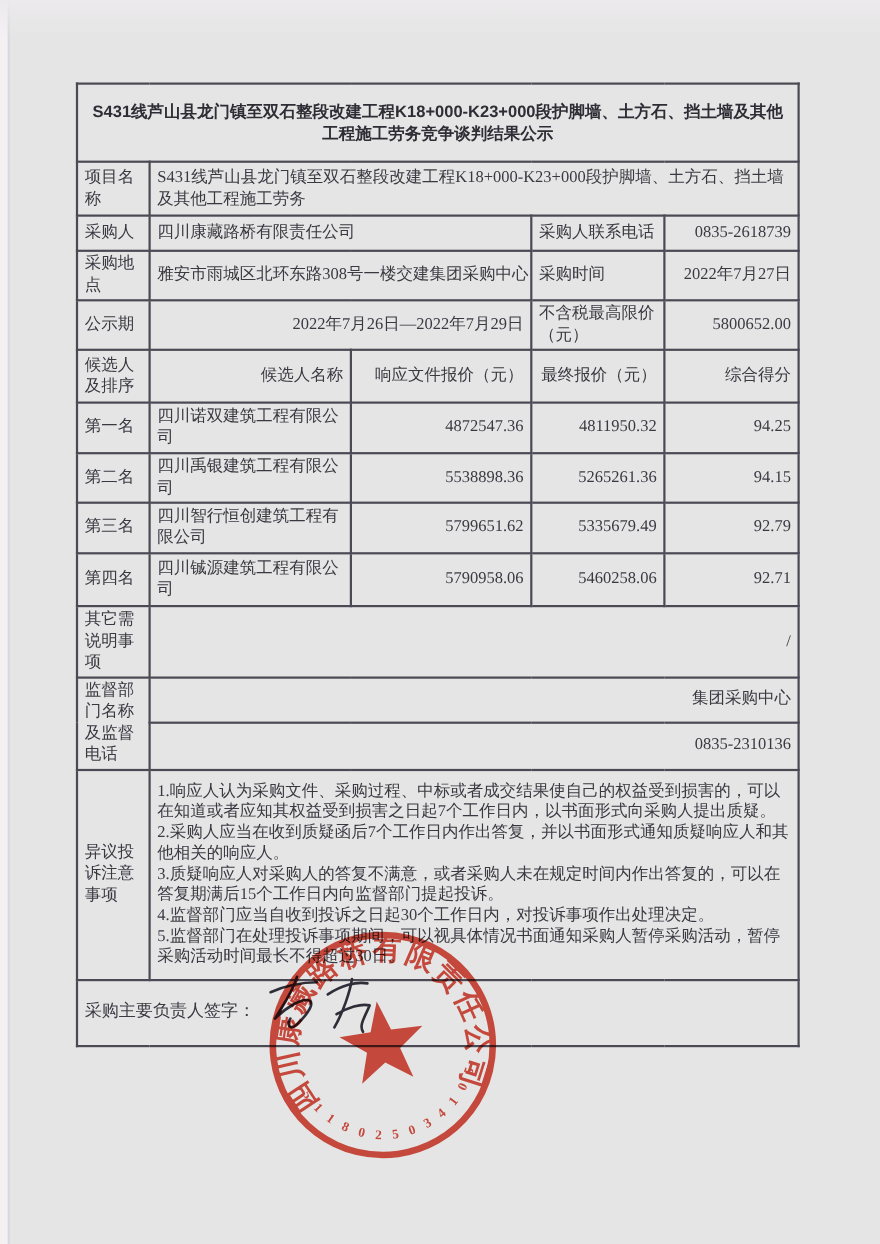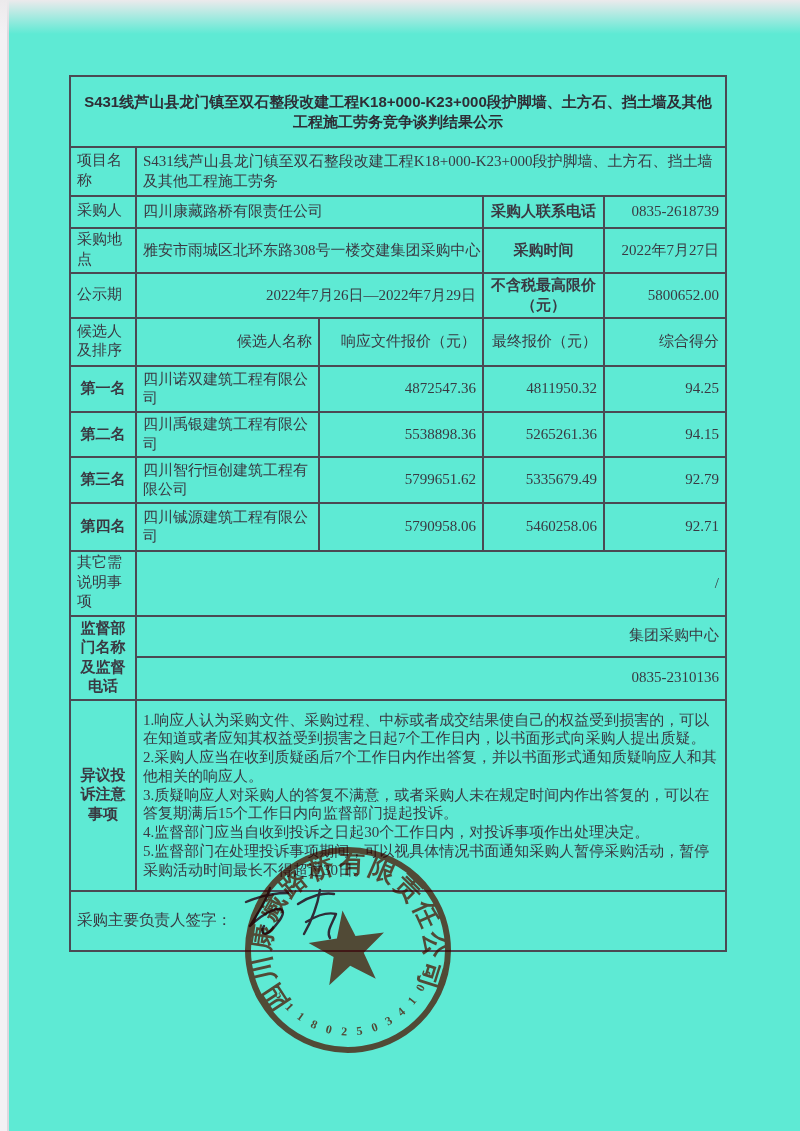--- a/index.html
+++ b/index.html
@@ -3,21 +3,21 @@
 <meta charset="utf-8">
 <style>
   html,body { margin:0; padding:0; }
   body {
     width:800px; height:1131px;
     background:#fbfafc;
     font-family:"Liberation Serif","DejaVu Serif",serif;
   }
   .page {
     position:relative; width:800px; height:1131px;
-    background:#5eead4; overflow:hidden;
+    background:#e5e5e5; overflow:hidden;
   }
   .scan-edge-left-white { position:absolute; left:0; top:0; width:7px; height:100%; background:#f3f1f4; }
   .scan-edge-left-line  { position:absolute; left:7px; top:0; width:2px; height:100%; background:#dbd9df; }
   .scan-edge-top { position:absolute; left:0; top:0; width:100%; height:34px;
     background:linear-gradient(180deg,#eceaec 0%, rgba(236,234,236,0) 100%); }
 
   table.doc {
     position:absolute; left:69px; top:75px; width:656px;
     border-collapse:collapse; table-layout:fixed;
     color:#3a3942;
@@ -30,21 +30,21 @@
     vertical-align:middle;
     word-break:break-all;
     overflow:hidden;
   }
   td.title-cell {
     font-family:"Liberation Sans","DejaVu Sans",sans-serif;
     font-weight:bold; font-size:20px; line-height:1.65;
     text-align:center; color:#2e2d35; padding:4px 6px;
   }
   td.lbl { font-size:14px; text-align:left; padding:2px 4px;font-family:Liberation Mono, monospace; }
-  td.lblc { font-size:14px; text-align:center; padding:2px 4px;font-weight:bold; }
+  td.lblc { font-size:14px; text-align:left; padding:2px 4px; }
   .c { text-align:right; }
   .l { text-align:left; }
   .tight { font-size:14.5px; white-space:nowrap; }
   td.notice { vertical-align:middle; padding:6px 8px; }
   .notice-item { font-size:15px; line-height:1.25; text-align:left; }
   td.sign-cell { padding-left:12px; }
   .sign-label { font-size:15.5px; }
 
   svg.signature {
     position:absolute; left:236px; top:876px; width:122px; height:74px;

